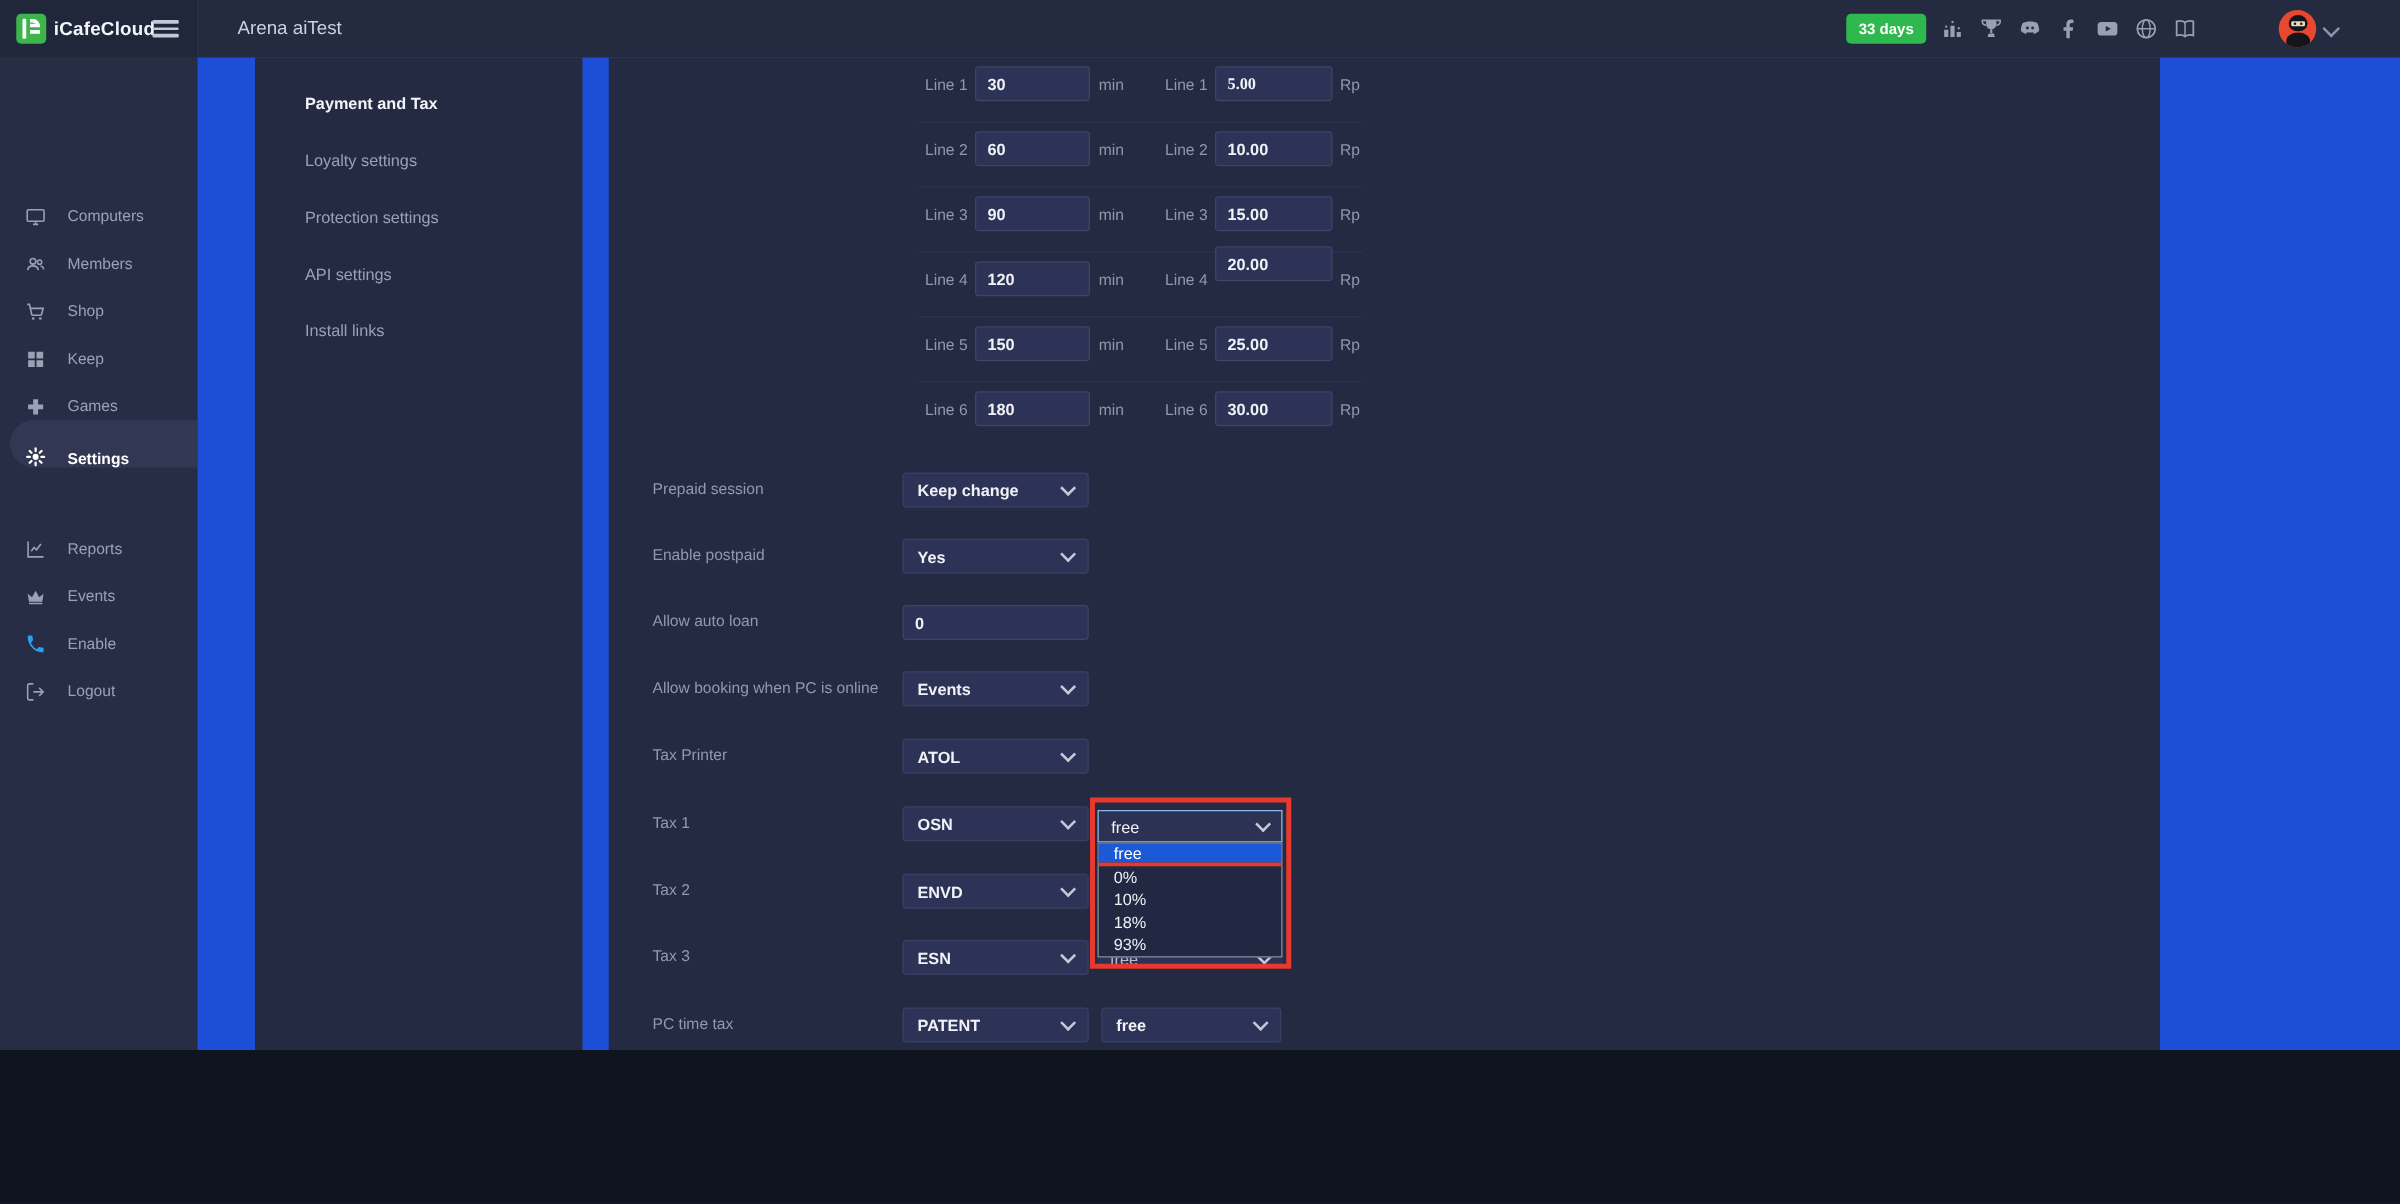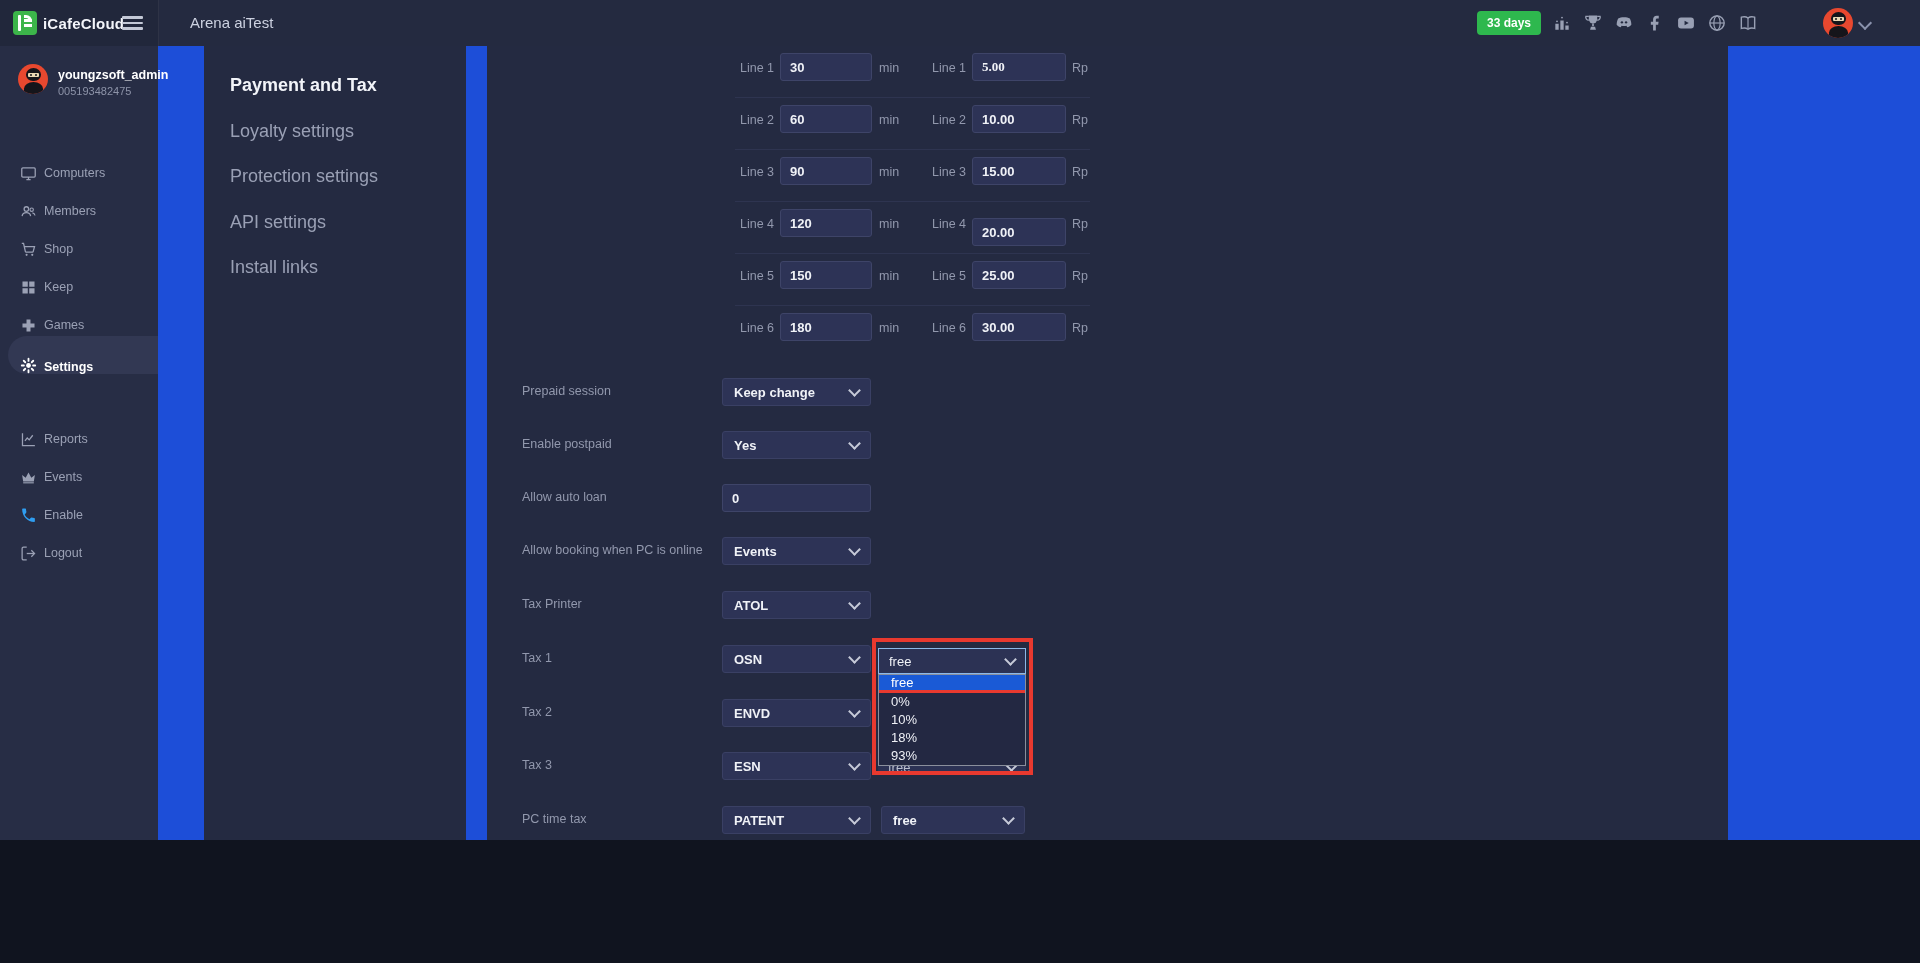--- a/index.html
+++ b/index.html
@@ -29,27 +29,27 @@
   .nj-band{position:absolute;left:10px;top:8.5px;width:11px;height:4.5px;background:#ead9b5;border-radius:1px;}
   .nj-eye{position:absolute;top:10px;width:2.4px;height:2.4px;background:#15151b;border-radius:50%;}
   .nj-eye.l{left:12px}.nj-eye.r{left:16.6px}
   .nj-body{position:absolute;left:6px;top:17.5px;width:19px;height:13px;background:#15151b;border-radius:55% 55% 0 0;}
   
   .sidebar{position:absolute;left:0;top:46px;width:158px;height:917px;background:#272d45;z-index:10;}
   .userblock{position:absolute;left:0;top:14px;width:158px;height:50px;}
   .u-avatar{position:absolute;left:18px;top:4px;}
   .u-name{position:absolute;left:58px;top:8px;font-size:12.5px;font-weight:bold;color:#fff;white-space:nowrap;}
   .u-id{position:absolute;left:58px;top:25px;font-size:11px;color:#8d93a8;}
-  .side-item{position:absolute;left:0;width:158px;height:38px;display:flex;align-items:center;gap:7px;
+  .side-item{position:absolute;left:0;width:158px;height:38px;display:flex;align-items:center;gap:17px;
              padding-left:20px;box-sizing:border-box;color:#9ba1b5;font-size:12.5px;cursor:pointer;}
   .side-item svg{width:17px;height:17px;flex:0 0 auto;display:block;}
   .side-item.active{left:8px;width:150px;padding-left:12px;background:#323853;border-radius:22px 0 0 22px;color:#fff;font-weight:bold;align-items:flex-end;}
   
   .panelA{position:absolute;left:204px;top:46px;width:262px;height:917px;background:#242a41;z-index:5;}
-  .nav-item{position:absolute;left:26px;font-size:18px;color:#9aa0b5;cursor:pointer;white-space:nowrap;}
+  .nav-item{position:absolute;left:40px;font-size:13px;color:#9aa0b5;cursor:pointer;white-space:nowrap;}
   .nav-item.active{color:#f2f4f9;font-weight:bold;}
   
   .content{position:absolute;left:487px;top:46px;width:1241px;height:917px;background:#242a41;overflow:hidden;z-index:5;}
   .flabel{position:absolute;font-size:12.5px;color:#9298ad;white-space:nowrap;}
   .unit{position:absolute;font-size:12.5px;color:#9298ad;}
   .tbox{position:absolute;height:28px;background:#2d3356;border:1px solid #3e4468;border-radius:3px;box-sizing:border-box;
         color:#f0f2f7;font-size:13px;font-weight:bold;padding:0 9px;font-family:"Liberation Sans",sans-serif;outline:none;}
   .sel{position:absolute;height:28px;background:#2d3356;border:1px solid #3a4064;border-radius:3px;box-sizing:border-box;
        display:flex;align-items:center;justify-content:space-between;padding:0 11px;font-size:13px;font-weight:bold;color:#f0f2f7;cursor:pointer;}
   .chev{width:7px;height:7px;border-right:2px solid #c6cad8;border-bottom:2px solid #c6cad8;transform:rotate(45deg);margin-top:-4px;flex:0 0 auto;}
@@ -150,33 +150,20 @@
           <div class="nj-band"></div>
           <div class="nj-eye l"></div>
           <div class="nj-eye r"></div>
           <div class="nj-body"></div>
         </div>
     </div>
     <div class="tb-chev"></div>
   </div>
 
   <div class="sidebar">
-    <div class="userblock">
-      <div class="u-avatar">
-        <div class="ninja">
-            <div class="nj-head"></div>
-            <div class="nj-band"></div>
-            <div class="nj-eye l"></div>
-            <div class="nj-eye r"></div>
-            <div class="nj-body"></div>
-          </div>
-      </div>
-      <div class="u-name">youngzsoft_admin</div>
-      <div class="u-id">005193482475</div>
-    </div>
 
     <div class="side-item" style="top:108px">
       <svg viewBox="0 0 24 24">
           <rect x="2.5" y="4" width="19" height="13" rx="1.5" stroke="currentColor" stroke-width="1.8" fill="none"></rect>
           <path d="M9 20.5h6M12 17v3.5" stroke="currentColor" stroke-width="1.8"></path>
         </svg>
       <span>Computers</span>
     </div>
     <div class="side-item" style="top:146px">
       <svg viewBox="0 0 24 24">
@@ -284,21 +271,21 @@
     <div class="unit" style="left:392px;top:119px">min</div>
     <div class="flabel" style="left:445px;top:119px">Line 3</div>
     <input class="tbox" style="left: 485px; top: 111px; width: 94px;" value="15.00">
     <div class="unit" style="left:585px;top:119px">Rp</div>
     <div class="sep" style="top:155px"></div>
 
     <div class="flabel" style="left:253px;top:171px">Line 4</div>
     <input class="tbox" style="left: 293px; top: 163px; width: 92px;" value="120">
     <div class="unit" style="left:392px;top:171px">min</div>
     <div class="flabel" style="left:445px;top:171px">Line 4</div>
-    <input class="tbox" style="left: 485px; top: 172px; width: 94px;" value="20.00">
+    <input class="tbox" style="left: 485px; top: 151px; width: 94px;" value="20.00">
     <div class="unit" style="left:585px;top:171px">Rp</div>
     <div class="sep" style="top:207px"></div>
 
     <div class="flabel" style="left:253px;top:223px">Line 5</div>
     <input class="tbox" style="left: 293px; top: 215px; width: 92px;" value="150">
     <div class="unit" style="left:392px;top:223px">min</div>
     <div class="flabel" style="left:445px;top:223px">Line 5</div>
     <input class="tbox" style="left: 485px; top: 215px; width: 94px;" value="25.00">
     <div class="unit" style="left:585px;top:223px">Rp</div>
     <div class="sep" style="top:259px"></div>

